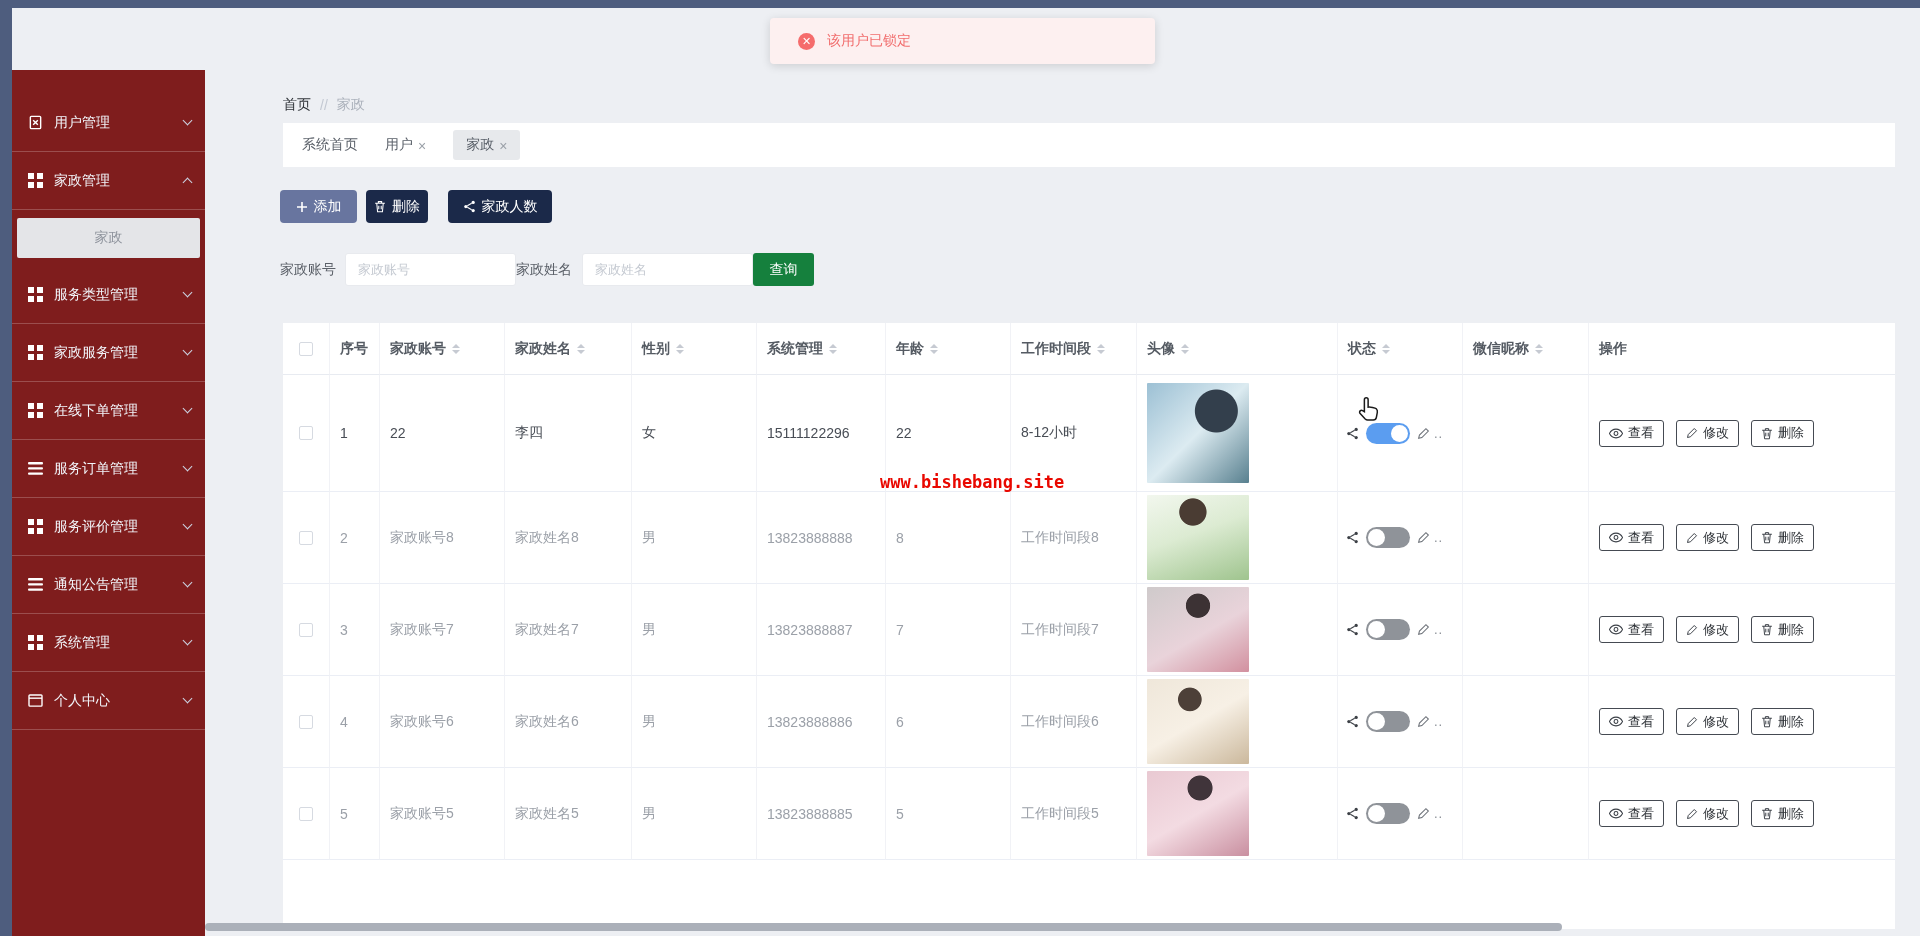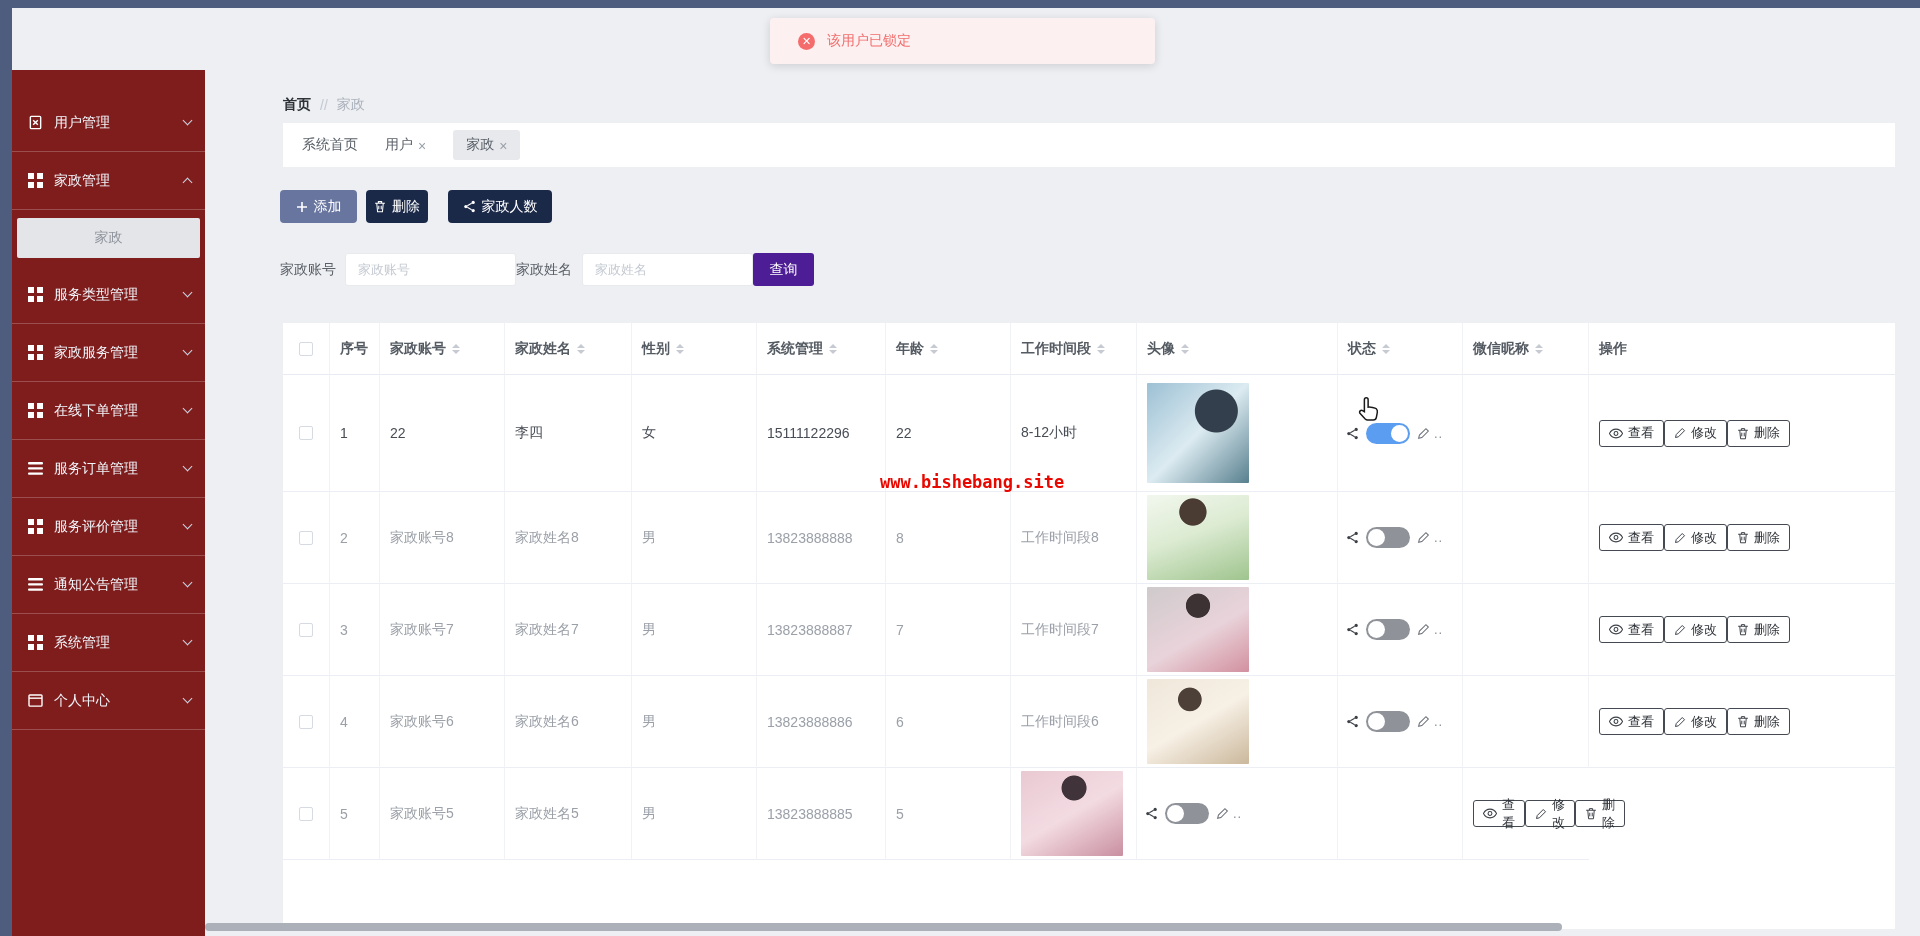--- a/index.html
+++ b/index.html
@@ -33,21 +33,21 @@
   .s-icon{width:17px;height:17px;margin-right:10px;display:flex;align-items:center;justify-content:center;color:#fff;flex:0 0 auto}
   .s-label{flex:1;white-space:nowrap}
   .chev{width:7px;height:7px;border-right:1.5px solid #ccd5e4;border-bottom:1.5px solid #ccd5e4;transform:rotate(45deg);margin-top:-4px;flex:0 0 auto}
   .chev.up{transform:rotate(-135deg);margin-top:4px}
   .s-sub{height:40px;margin:8px 5px;background:#e4e5e8;color:#8f949d;font-size:14px;display:flex;align-items:center;
     justify-content:center;border-radius:2px;cursor:pointer}
 
   
   .content{position:absolute;left:205px;top:70px;width:1715px;height:866px}
   .breadcrumb{position:absolute;left:78px;top:26px;font-size:14px;display:flex;gap:9px;align-items:center}
-  .bc-home{color:#2f3338;font-weight:bold;cursor:pointer}
+  .bc-home{color:#2f3338;font-weight:normal;cursor:pointer}
   .bc-sep{color:#c3c8d2}
   .bc-cur{color:#abb1bb}
 
   .tabbar{position:absolute;left:78px;top:53px;width:1612px;height:44px;background:#fff;display:flex;align-items:center;
     padding-left:19px;gap:27px}
   .tab{font-size:14px;color:#595f68;display:flex;align-items:flex-end;gap:5px;cursor:pointer}
   .tab .x{color:#9aa0a8;font-size:14px;cursor:pointer}
   .tab.active{background:#e7e9ec;padding:6px 13px;border-radius:3px}
 
   .btn{position:absolute;top:120px;height:33px;border:none;border-radius:4px;color:#fff;font-size:14px;display:flex;
@@ -56,21 +56,21 @@
   .btn-del{left:161px;width:62px;background:#1b2949}
   .btn-count{left:243px;width:104px;background:#1b2949}
 
   .search-label{position:absolute;top:183px;height:33px;line-height:33px;font-size:14px;color:#5b6068}
   .sl1{left:75px}.sl2{left:311px}
   .inp{position:absolute;top:183px;height:33px;border:1px solid #e8eaee;background:#fff;border-radius:3px;
     padding:0 12px;font-size:13px;color:#333;outline:none}
   .inp::placeholder{color:#c4c9d1}
   .inp1{left:140px;width:171px}
   .inp2{left:377px;width:171px}
-  .btn-query{position:absolute;left:548px;top:183px;width:61px;height:33px;background:#4c1d95;color:#fff;font-size:14px;
+  .btn-query{position:absolute;left:548px;top:183px;width:61px;height:33px;background:#15803d;color:#fff;font-size:14px;
     border:none;border-radius:3px;cursor:pointer}
 
   
   .table{position:absolute;left:78px;top:253px;width:1612px;height:606px;background:#fff}
   .thead,.trow{display:grid;grid-template-columns:47px 50px 125px 127px 125px 129px 125px 126px 201px 125px 126px 306px}
   .th{display:flex;align-items:center;padding-left:10px;font-size:14px;font-weight:bold;color:#555b63;
     border-right:1px solid #f1f2f6;border-bottom:1px solid #e8ebf1;height:52px}
   .td{display:flex;align-items:center;padding-left:10px;font-size:14px;border-right:1px solid #f1f2f6;border-bottom:1px solid #ebeef5}
   .th:last-child,.td:last-child{border-right:none}
   .c{justify-content:center;padding-left:0}
@@ -97,21 +97,21 @@
   .status-cell{gap:7px;padding-left:8px}
   .toggle{position:relative;display:inline-block;width:44px;height:21px;border-radius:11px;cursor:pointer;flex:0 0 auto}
   .toggle .knob{position:absolute;top:2px;width:17px;height:17px;border-radius:50%;background:#fff}
   .toggle.on{background:#5b9df0}
   .toggle.on .knob{right:2px}
   .toggle.off{background:#8f9399}
   .toggle.off .knob{left:2px}
   .mini{display:flex;color:#3c4046;flex:0 0 auto;cursor:pointer}
   .dots{color:#8a8f96;font-size:13px;letter-spacing:1px;margin-left:-3px}
 
-  .ops{}
+  .ops{gap:12px}
   .op-btn{display:flex;align-items:center;gap:5px;height:27px;padding:0 9px;background:#fff;border:1px solid #454a52;
     border-radius:3px;font-size:13px;color:#2f3338;cursor:pointer}
 
   .watermark{position:absolute;left:675px;top:402px;font-family:"DejaVu Sans Mono","Liberation Mono",monospace;
     font-weight:bold;font-size:17px;color:#e90800;z-index:20}
   .cursor{position:absolute;left:1150px;top:324px;z-index:30}
   .hscroll{position:absolute;left:0;top:853px;width:1357px;height:8px;background:#abb0b9;border-radius:4px;cursor:pointer}
 </style>
 </head>
 <body>
@@ -632,20 +632,21 @@
       <div class="trow rr row-muted">
         <div class="td c">
             <span class="cb"></span>
           </div>
         <div class="td">5</div>
         <div class="td">家政账号5</div>
         <div class="td">家政姓名5</div>
         <div class="td">男</div>
         <div class="td">13823888885</div>
         <div class="td">5</div>
+        <div class="td">工作时间段5</div>
         <div class="td">
             <span class="photo h85 av5"></span>
           </div>
         <div class="td status-cell">
           <span class="mini">
               <svg width="13" height="13" viewBox="0 0 16 16" fill="currentColor">
                 <circle cx="12.5" cy="3" r="2"></circle>
                 <circle cx="3.5" cy="8" r="2"></circle>
                 <circle cx="12.5" cy="13" r="2"></circle>
                 <path d="M5.3 7l5.4-3M5.3 9l5.4 3" stroke="currentColor" stroke-width="1.4"></path>

